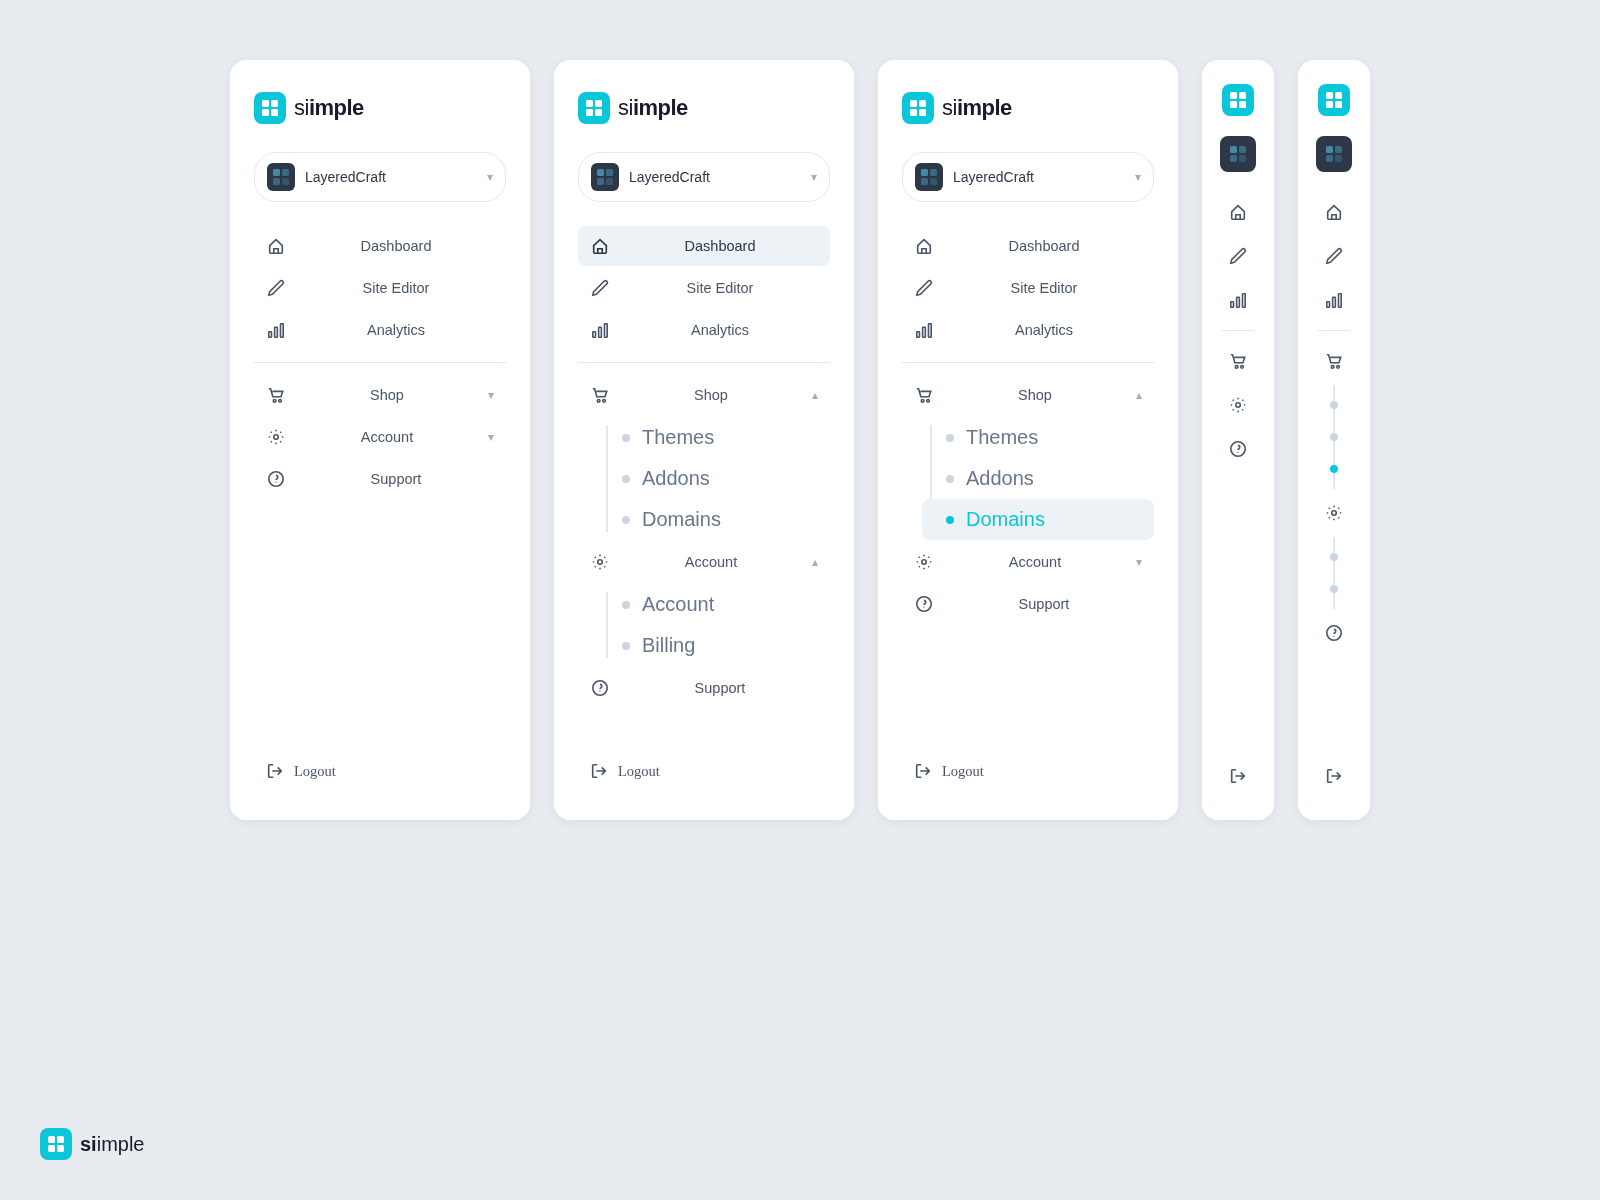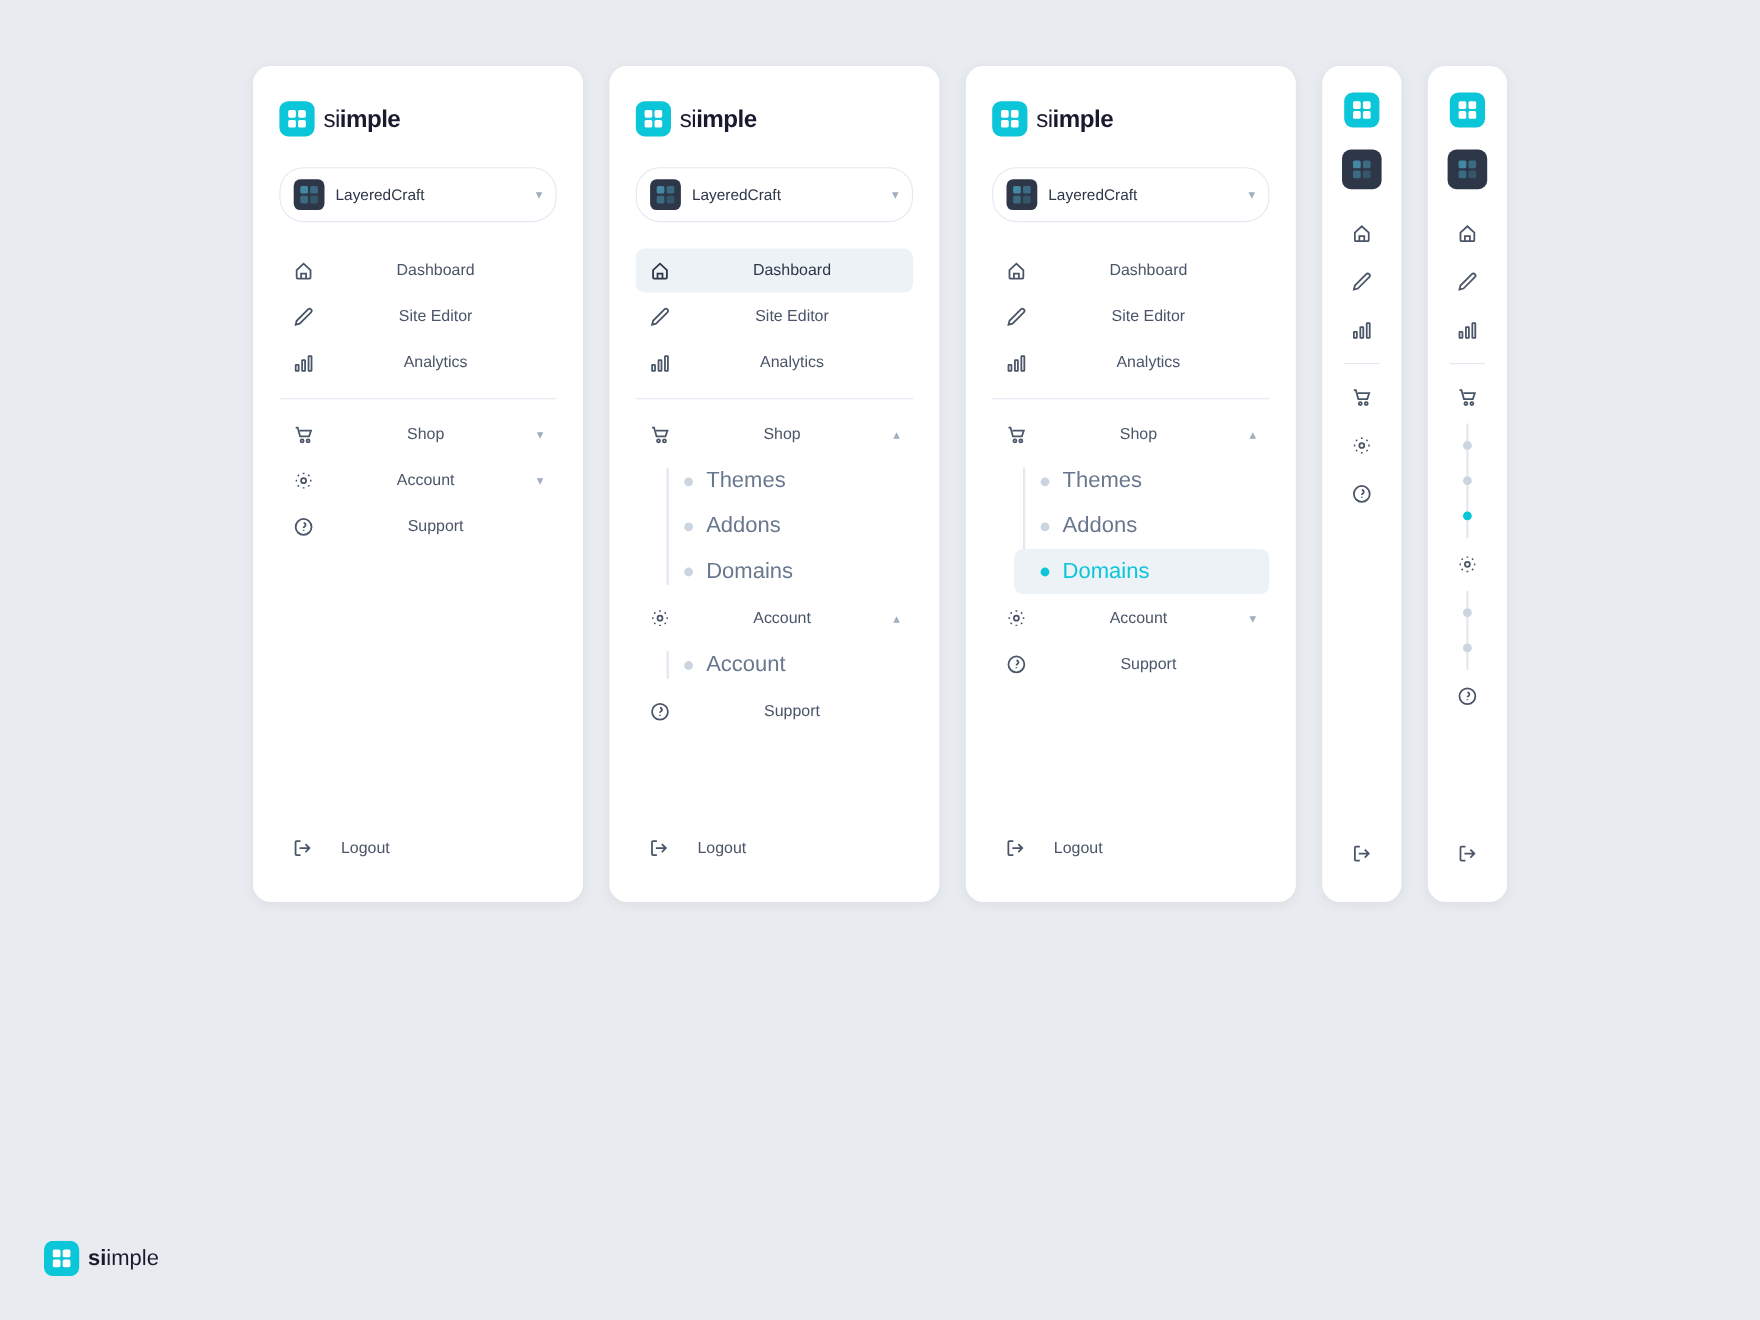--- a/index.html
+++ b/index.html
@@ -207,27 +207,28 @@
     .sub-dot.active { background: #0bc5d8; }
 
     
     .logout-area {
       margin-top: auto;
       padding-top: 16px;
     }
     .logout-btn {
       display: flex;
       align-items: center;
-      gap: 26px;
+      gap: 10px;
       font-size: 14.5px;
       font-weight: 500;
       color: #4a5568;
       cursor: pointer;
       padding: 8px 12px;
       border-radius: 8px;
+      font-family: Liberation Serif, serif;
     }
 
     
     .icon-card-logo {
       width: 32px;
       height: 32px;
       background: #0bc5d8;
       border-radius: 8px;
       display: flex;
       align-items: center;
@@ -545,20 +546,24 @@
           </svg>
         </span>
         <span class="nav-label">Account</span>
         <span class="expand-icon">▴</span>
       </div>
 
       <div class="sub-items">
         <div class="sub-item">
           <span class="sub-dot"></span>
           <span>Account</span>
+        </div>
+        <div class="sub-item">
+          <span class="sub-dot"></span>
+          <span>Billing</span>
         </div>
       </div>
 
       <div class="nav-item">
         <span class="nav-icon">
           <svg width="18" height="18" viewBox="0 0 20 20" fill="none" stroke="#4a5568" stroke-width="1.8">
             <circle cx="10" cy="10" r="8"></circle>
             <path d="M10 14v-1M10 6a2 2 0 011.8 2.8c-.3.6-1.8 1.7-1.8 2.2"></path>
           </svg>
         </span>

